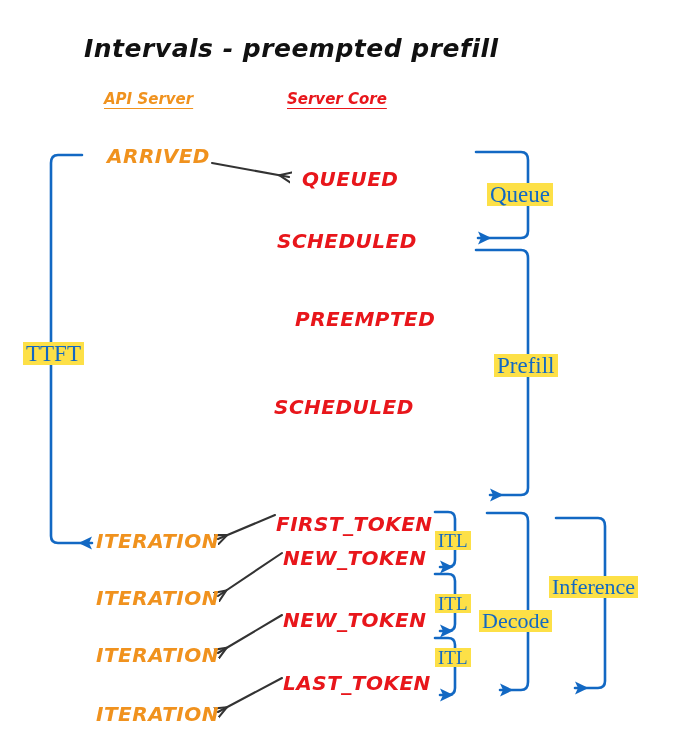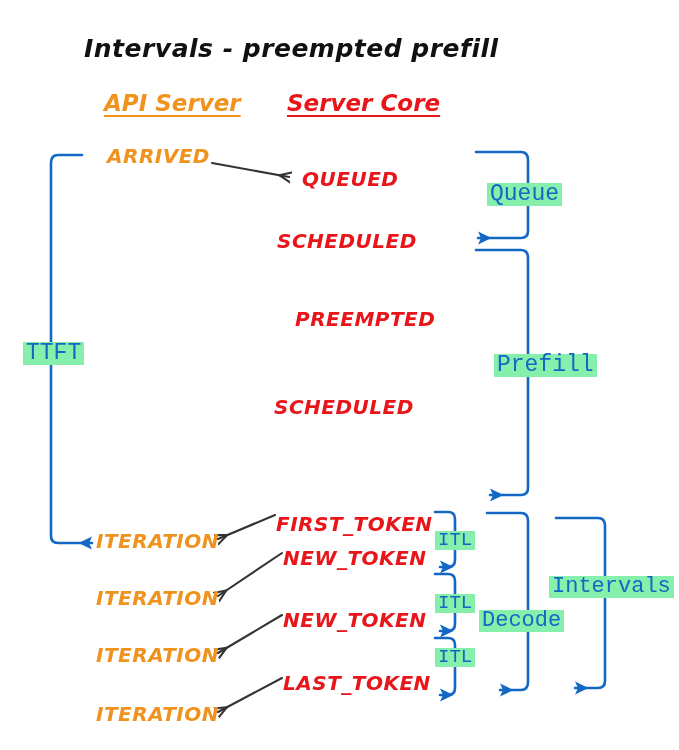--- a/index.html
+++ b/index.html
@@ -32,40 +32,40 @@
     font-weight: bold;
   }
   #title {
     left: 84px;
     top: 36px;
     font-size: 25px;
     color: #111111;
     letter-spacing: 0.5px;
   }
   .col-head {
-    font-size: 23px;
+    font-size: 15px;
     text-decoration: underline;
     text-underline-offset: 4px;
   }
   #head-api   { left: 104px; top: 92px;  color: #F0921E; }
   #head-core  { left: 287px; top: 92px;  color: #E8161B; }
 
   .state {
     font-size: 20px;
     letter-spacing: 0.5px;
   }
   .state.api  { color: #F0921E; }
   .state.core { color: #E8161B; }
 
   .bluelbl {
-    font-family: Liberation Mono, monospace;
+    font-family: Liberation Serif, serif;
     font-style: normal;
     font-weight: normal;
     color: #1268C3;
-    background: #86efac;
+    background: #fde047;
     padding: 0 3px;
     text-align: center;
   }
   .big-blue  { font-size: 23px; }
   .mid-blue  { font-size: 22px; }
   .small-blue{ font-size: 19px; }
 </style>
 </head>
 <body>
 
@@ -127,13 +127,13 @@
 <div class="lbl hand state core" style="left:283px; top:610px;">NEW_TOKEN</div>
 <div class="lbl hand state core" style="left:283px; top:673px;">LAST_TOKEN</div>
 
 <div class="lbl bluelbl big-blue" style="left:23px; top:342px;">TTFT</div>
 <div class="lbl bluelbl big-blue" style="left:487px; top:183px;">Queue</div>
 <div class="lbl bluelbl big-blue" style="left:494px; top:354px;">Prefill</div>
 <div class="lbl bluelbl small-blue" style="left:435px; top:531px;">ITL</div>
 <div class="lbl bluelbl small-blue" style="left:435px; top:594px;">ITL</div>
 <div class="lbl bluelbl small-blue" style="left:435px; top:648px;">ITL</div>
 <div class="lbl bluelbl mid-blue" style="left:479px; top:610px;">Decode</div>
-<div class="lbl bluelbl mid-blue" style="left:549px; top:576px;">Intervals</div>
+<div class="lbl bluelbl mid-blue" style="left:549px; top:576px;">Inference</div>
 
 </body></html>

